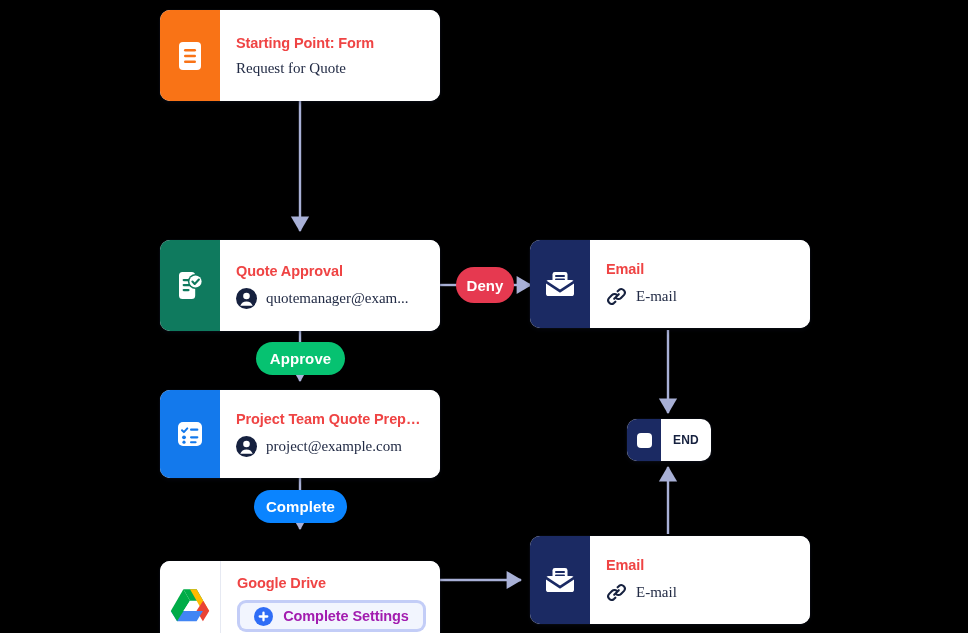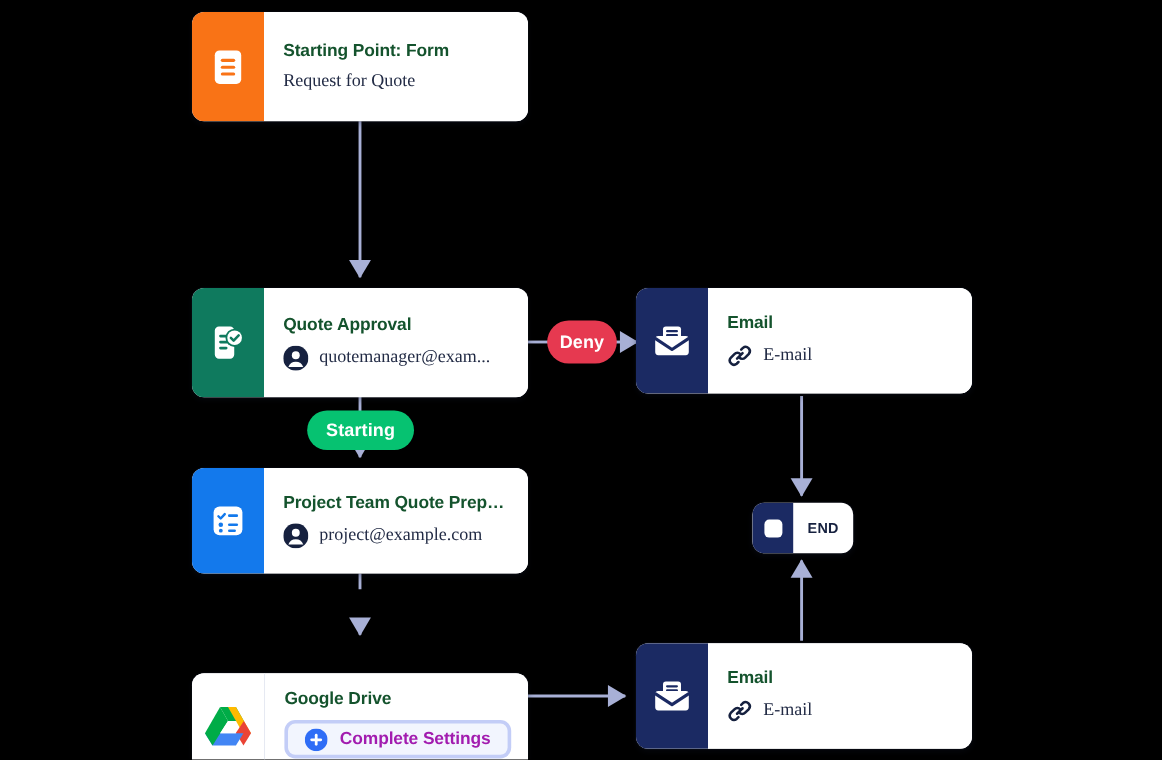--- a/index.html
+++ b/index.html
@@ -51,21 +51,21 @@
     padding: 12px 14px 12px 16px;
     display: flex;
     flex-direction: column;
     justify-content: center;
     gap: 9px;
     background: #ffffff;
   }
   .node-title {
     font-size: 14.5px;
     font-weight: bold;
-    color: #14532d;
+    color: #ef4444;
     letter-spacing: -0.1px;
     white-space: nowrap;
     overflow: hidden;
     text-overflow: ellipsis;
   }
   .node-sub {
     display: flex;
     align-items: center;
     gap: 9px;
     font-size: 15px;
@@ -357,22 +357,23 @@
             </g>
           </svg>
         </span>
         <span class="node-sub-text">E-mail</span>
       </div>
     </div>
   </div>
 
   <div class="badge badge-deny" style="left:456px; top:267px; width:58px; height:36px;">Deny</div>
 
-  <div class="badge badge-approve" style="left:256px; top:342px; width:89px; height:33px;">Starting</div>
-
+  <div class="badge badge-approve" style="left:256px; top:342px; width:89px; height:33px;">Approve</div>
+
+  <div class="badge badge-complete" style="left:254px; top:490px; width:93px; height:33px;">Complete</div>
 
   <div class="end-node" style="left:627px; top:419px; width:84px; height:42px;">
     <div class="end-icon">
       <div class="end-square"></div>
     </div>
     <div class="end-label">END</div>
   </div>
 
 </div>
 

